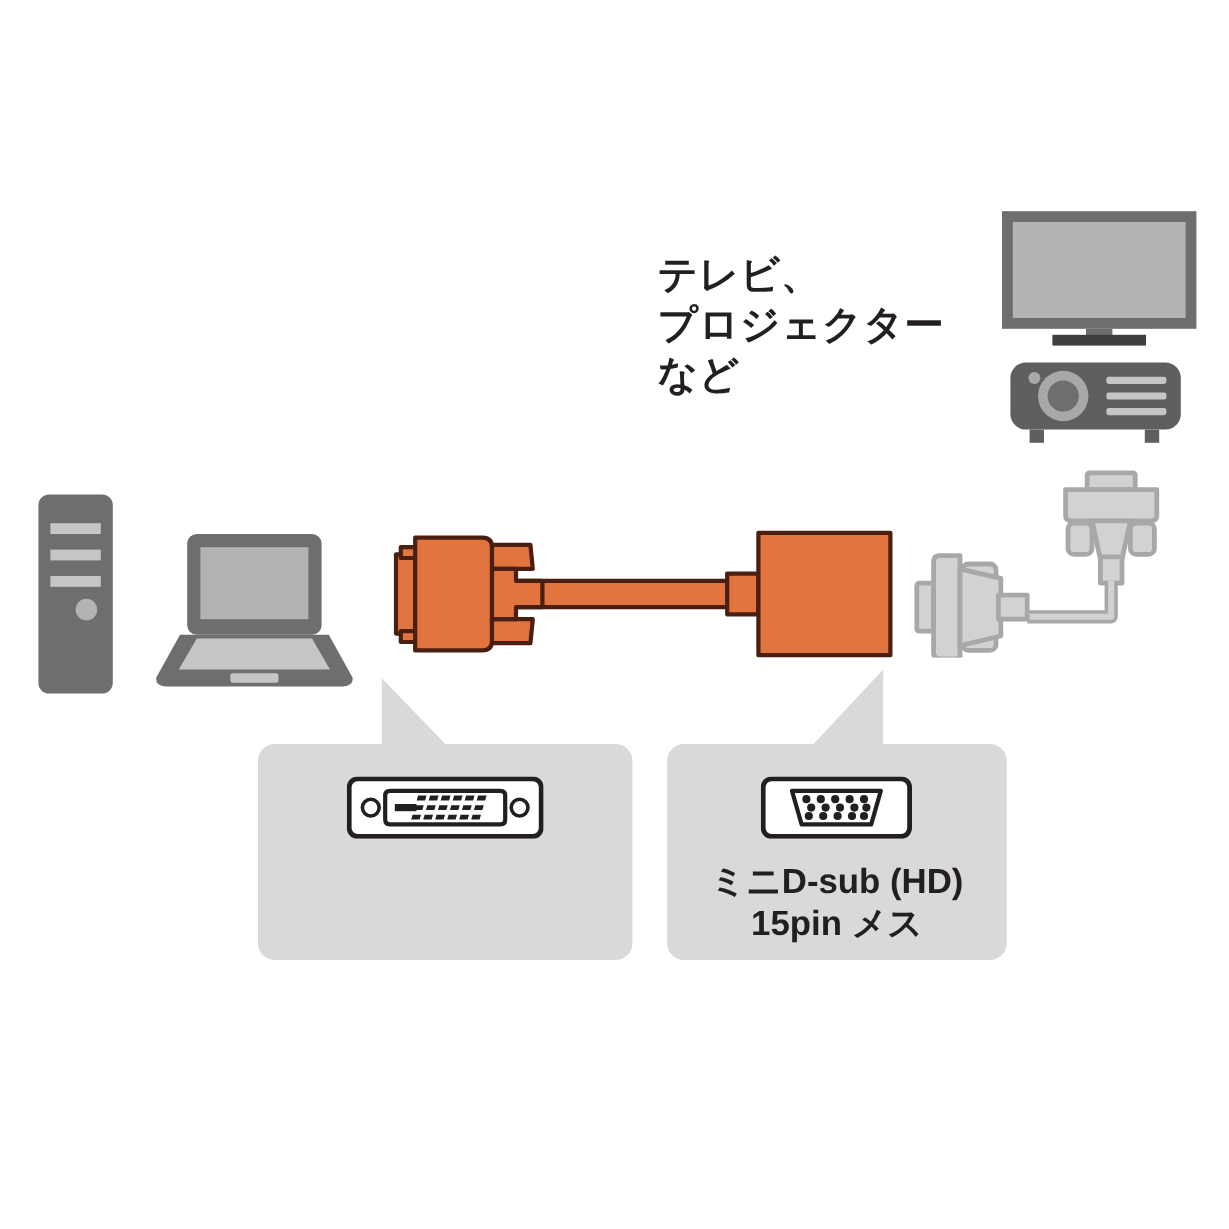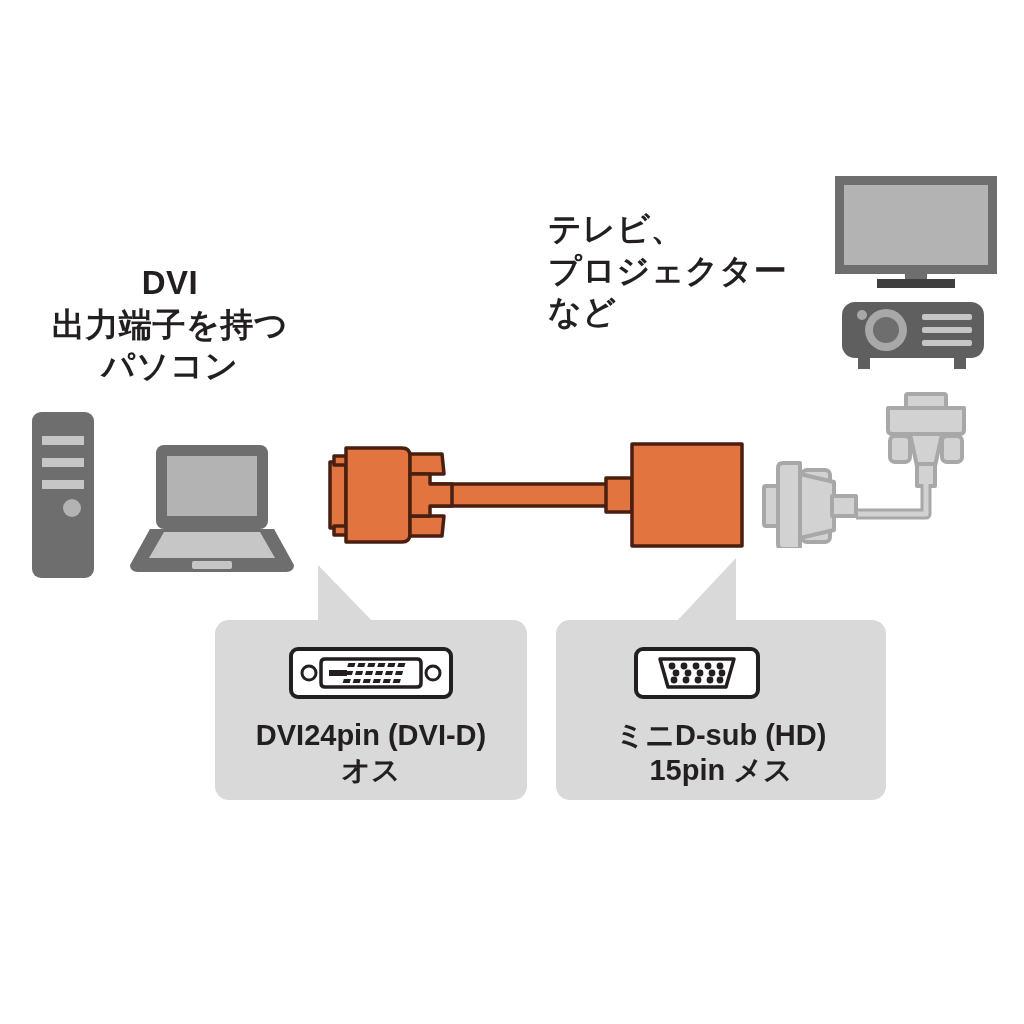--- a/index.html
+++ b/index.html
@@ -41,21 +41,21 @@
     text-align: left;
   }
 
   
   .callout {
     position: absolute;
     background: #d9d9d9;
     border-radius: 14px;
   }
   #callout-dvi  { left: 215px; top: 620px; width: 312px; height: 180px; }
-  #callout-vga  { left: 556px; top: 620px; width: 283px; height: 180px; padding-left: 47px; }
+  #callout-vga  { left: 556px; top: 620px; width: 283px; height: 180px; }
 
   .callout-text {
     position: absolute;
     left: 0; right: 0;
     text-align: center;
     color: #231f20;
     font-weight: bold;
     font-size: 29px;
     line-height: 1.22;
     white-space: pre;
@@ -66,23 +66,20 @@
   .pointer { position: absolute; }
 
   
   .art { position: absolute; }
 </style>
 </head>
 <body>
 
 <div id="stage">
 
-  <div class="dev-label" id="label-pc">DVI
-出力端子を持つ
-パソコン</div>
 
   <div class="dev-label" id="label-display">テレビ、
 プロジェクター
 など</div>
 
   <div class="art" style="left:30px; top:410px;">
     <svg width="80" height="170" viewBox="0 0 80 170">
       <rect x="2" y="2" width="62" height="166" rx="9" fill="#6e6e6e"></rect>
       <rect x="12" y="26" width="42" height="9" fill="#c6c6c6"></rect>
       <rect x="12" y="48" width="42" height="9" fill="#c6c6c6"></rect>
@@ -208,22 +205,20 @@
           <rect x="114" y="24" width="7" height="4" transform="skewX(-16)"></rect>
           <rect x="64" y="32" width="7" height="4" transform="skewX(-16)"></rect>
           <rect x="74" y="32" width="7" height="4" transform="skewX(-16)"></rect>
           <rect x="84" y="32" width="7" height="4" transform="skewX(-16)"></rect>
           <rect x="94" y="32" width="7" height="4" transform="skewX(-16)"></rect>
           <rect x="104" y="32" width="7" height="4" transform="skewX(-16)"></rect>
           <rect x="114" y="32" width="7" height="4" transform="skewX(-16)"></rect>
         </g>
       </svg>
     </div>
-    <div class="callout-text">DVI24pin (DVI-D)
-オス</div>
   </div>
 
   <div class="callout" id="callout-vga">
     <div class="art" style="left:78px; top:27px;">
       <svg width="126" height="52" viewBox="0 0 126 52">
         <rect x="2" y="2" width="122" height="48" rx="7" fill="#ffffff" stroke="#231f20" stroke-width="4"></rect>
         <path d="M26 12 L100 12 L92 40 L34 40 Z" fill="#ffffff" stroke="#231f20" stroke-width="3.5" stroke-linejoin="round"></path>
         <g fill="#231f20">
           <circle cx="38" cy="19" r="3.4"></circle>
           <circle cx="50" cy="19" r="3.4"></circle>

